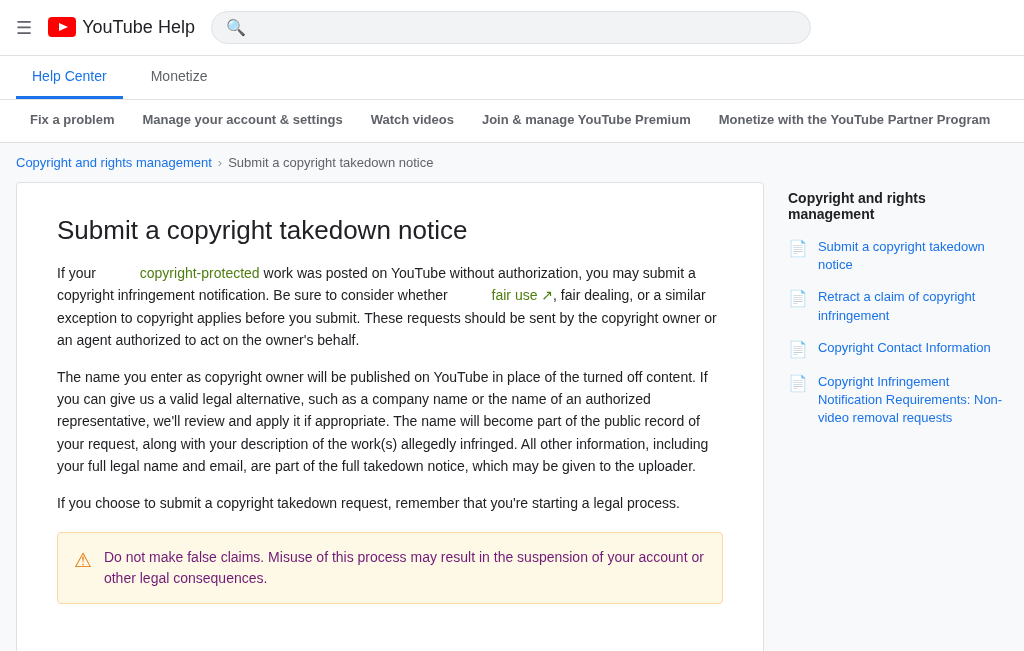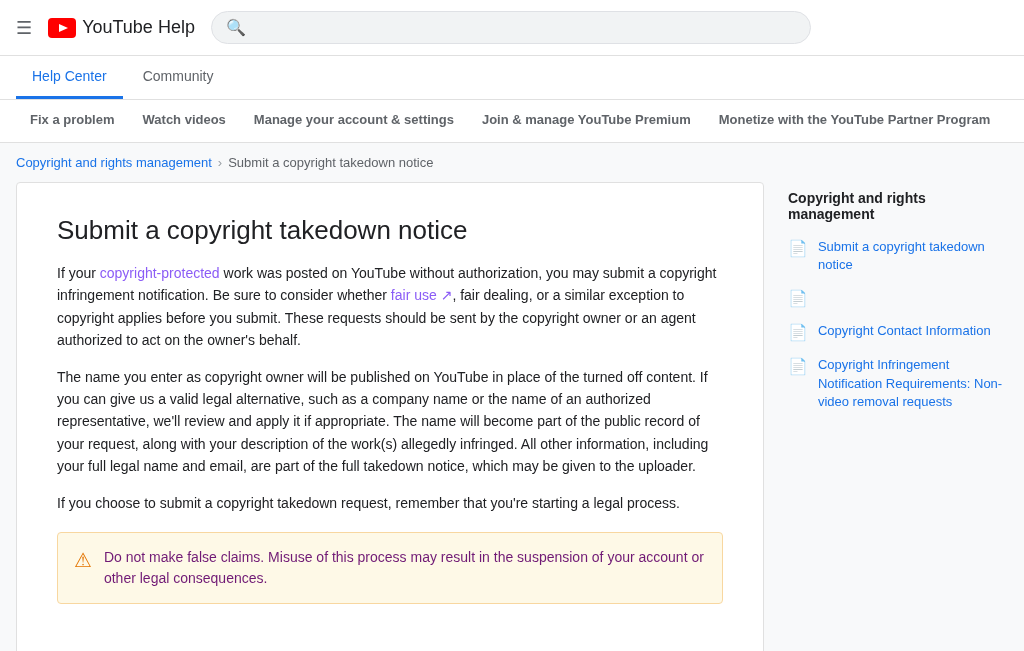--- a/index.html
+++ b/index.html
@@ -15,21 +15,20 @@
       gap: 16px;
       height: 56px;
     }
     .header-menu-icon {
       cursor: pointer;
       font-size: 18px;
       color: #5f6368;
     }
     .header-logo {
       display: flex;
-      align-items: center;
       gap: 6px;
       font-size: 18px;
       font-weight: 500;
       color: #202124;
       white-space: nowrap;
     }
     .yt-icon {
       width: 28px;
       height: 20px;
       display: inline-block;
@@ -53,21 +52,21 @@
       color: #202124;
       width: 100%;
     }
 
     
     .nav-tabs {
       background: #fff;
       border-bottom: 1px solid #e0e0e0;
       padding: 0 16px;
       display: flex;
-      gap: 4px;
+      gap: 12px;
     }
     .nav-tab {
       padding: 12px 16px;
       font-size: 14px;
       color: #5f6368;
       cursor: pointer;
       border-bottom: 3px solid transparent;
       font-weight: 500;
     }
     .nav-tab.active {
@@ -128,21 +127,21 @@
       font-weight: 400;
       color: #202124;
       margin-bottom: 16px;
     }
     .content-text {
       font-size: 14px;
       line-height: 1.6;
       color: #202124;
       margin-bottom: 14px;
     }
-    .link { color: #8b5cf6; text-decoration: none; cursor: pointer; }
+    .link { color: #4d7c0f; text-decoration: none; cursor: pointer; margin-left: 40px; }
 
     
     .warning-box {
       background: #fef9e7;
       border: 1px solid #f8d7a0;
       border-radius: 4px;
       padding: 14px 16px;
       display: flex;
       align-items: flex-start;
       gap: 12px;
@@ -208,27 +207,27 @@
     </svg>
     <span>YouTube Help</span>
   </div>
   <div class="search-bar">
     <span class="search-icon">🔍</span>
   </div>
 </div>
 
 <div class="nav-tabs">
   <div class="nav-tab active">Help Center</div>
-  <div class="nav-tab">Community</div>
+  <div class="nav-tab">Monetize</div>
 </div>
 
 <div class="cat-nav">
   <div class="cat-item">Fix a problem</div>
+  <div class="cat-item">Manage your account &amp; settings</div>
   <div class="cat-item">Watch videos</div>
-  <div class="cat-item">Manage your account &amp; settings</div>
   <div class="cat-item">Join &amp; manage YouTube Premium</div>
   <div class="cat-item">Monetize with the YouTube Partner Program</div>
 
 </div>
 
 <div class="content-wrapper">
 
   <div class="breadcrumb">
     <a class="breadcrumb-link">Copyright and rights management</a>
     <span class="breadcrumb-sep">›</span>
@@ -258,20 +257,21 @@
 
     <div class="sidebar">
       <div class="sidebar-title">Copyright and rights management</div>
 
       <div class="sidebar-item">
         <span class="sidebar-doc-icon">📄</span>
         <span class="sidebar-item-label">Submit a copyright takedown notice</span>
       </div>
       <div class="sidebar-item">
         <span class="sidebar-doc-icon">📄</span>
+        <span class="sidebar-item-label">Retract a claim of copyright infringement</span>
       </div>
       <div class="sidebar-item">
         <span class="sidebar-doc-icon">📄</span>
         <span class="sidebar-item-label">Copyright Contact Information</span>
       </div>
       <div class="sidebar-item">
         <span class="sidebar-doc-icon">📄</span>
         <span class="sidebar-item-label">Copyright Infringement Notification Requirements: Non-video removal requests</span>
       </div>
     </div>

